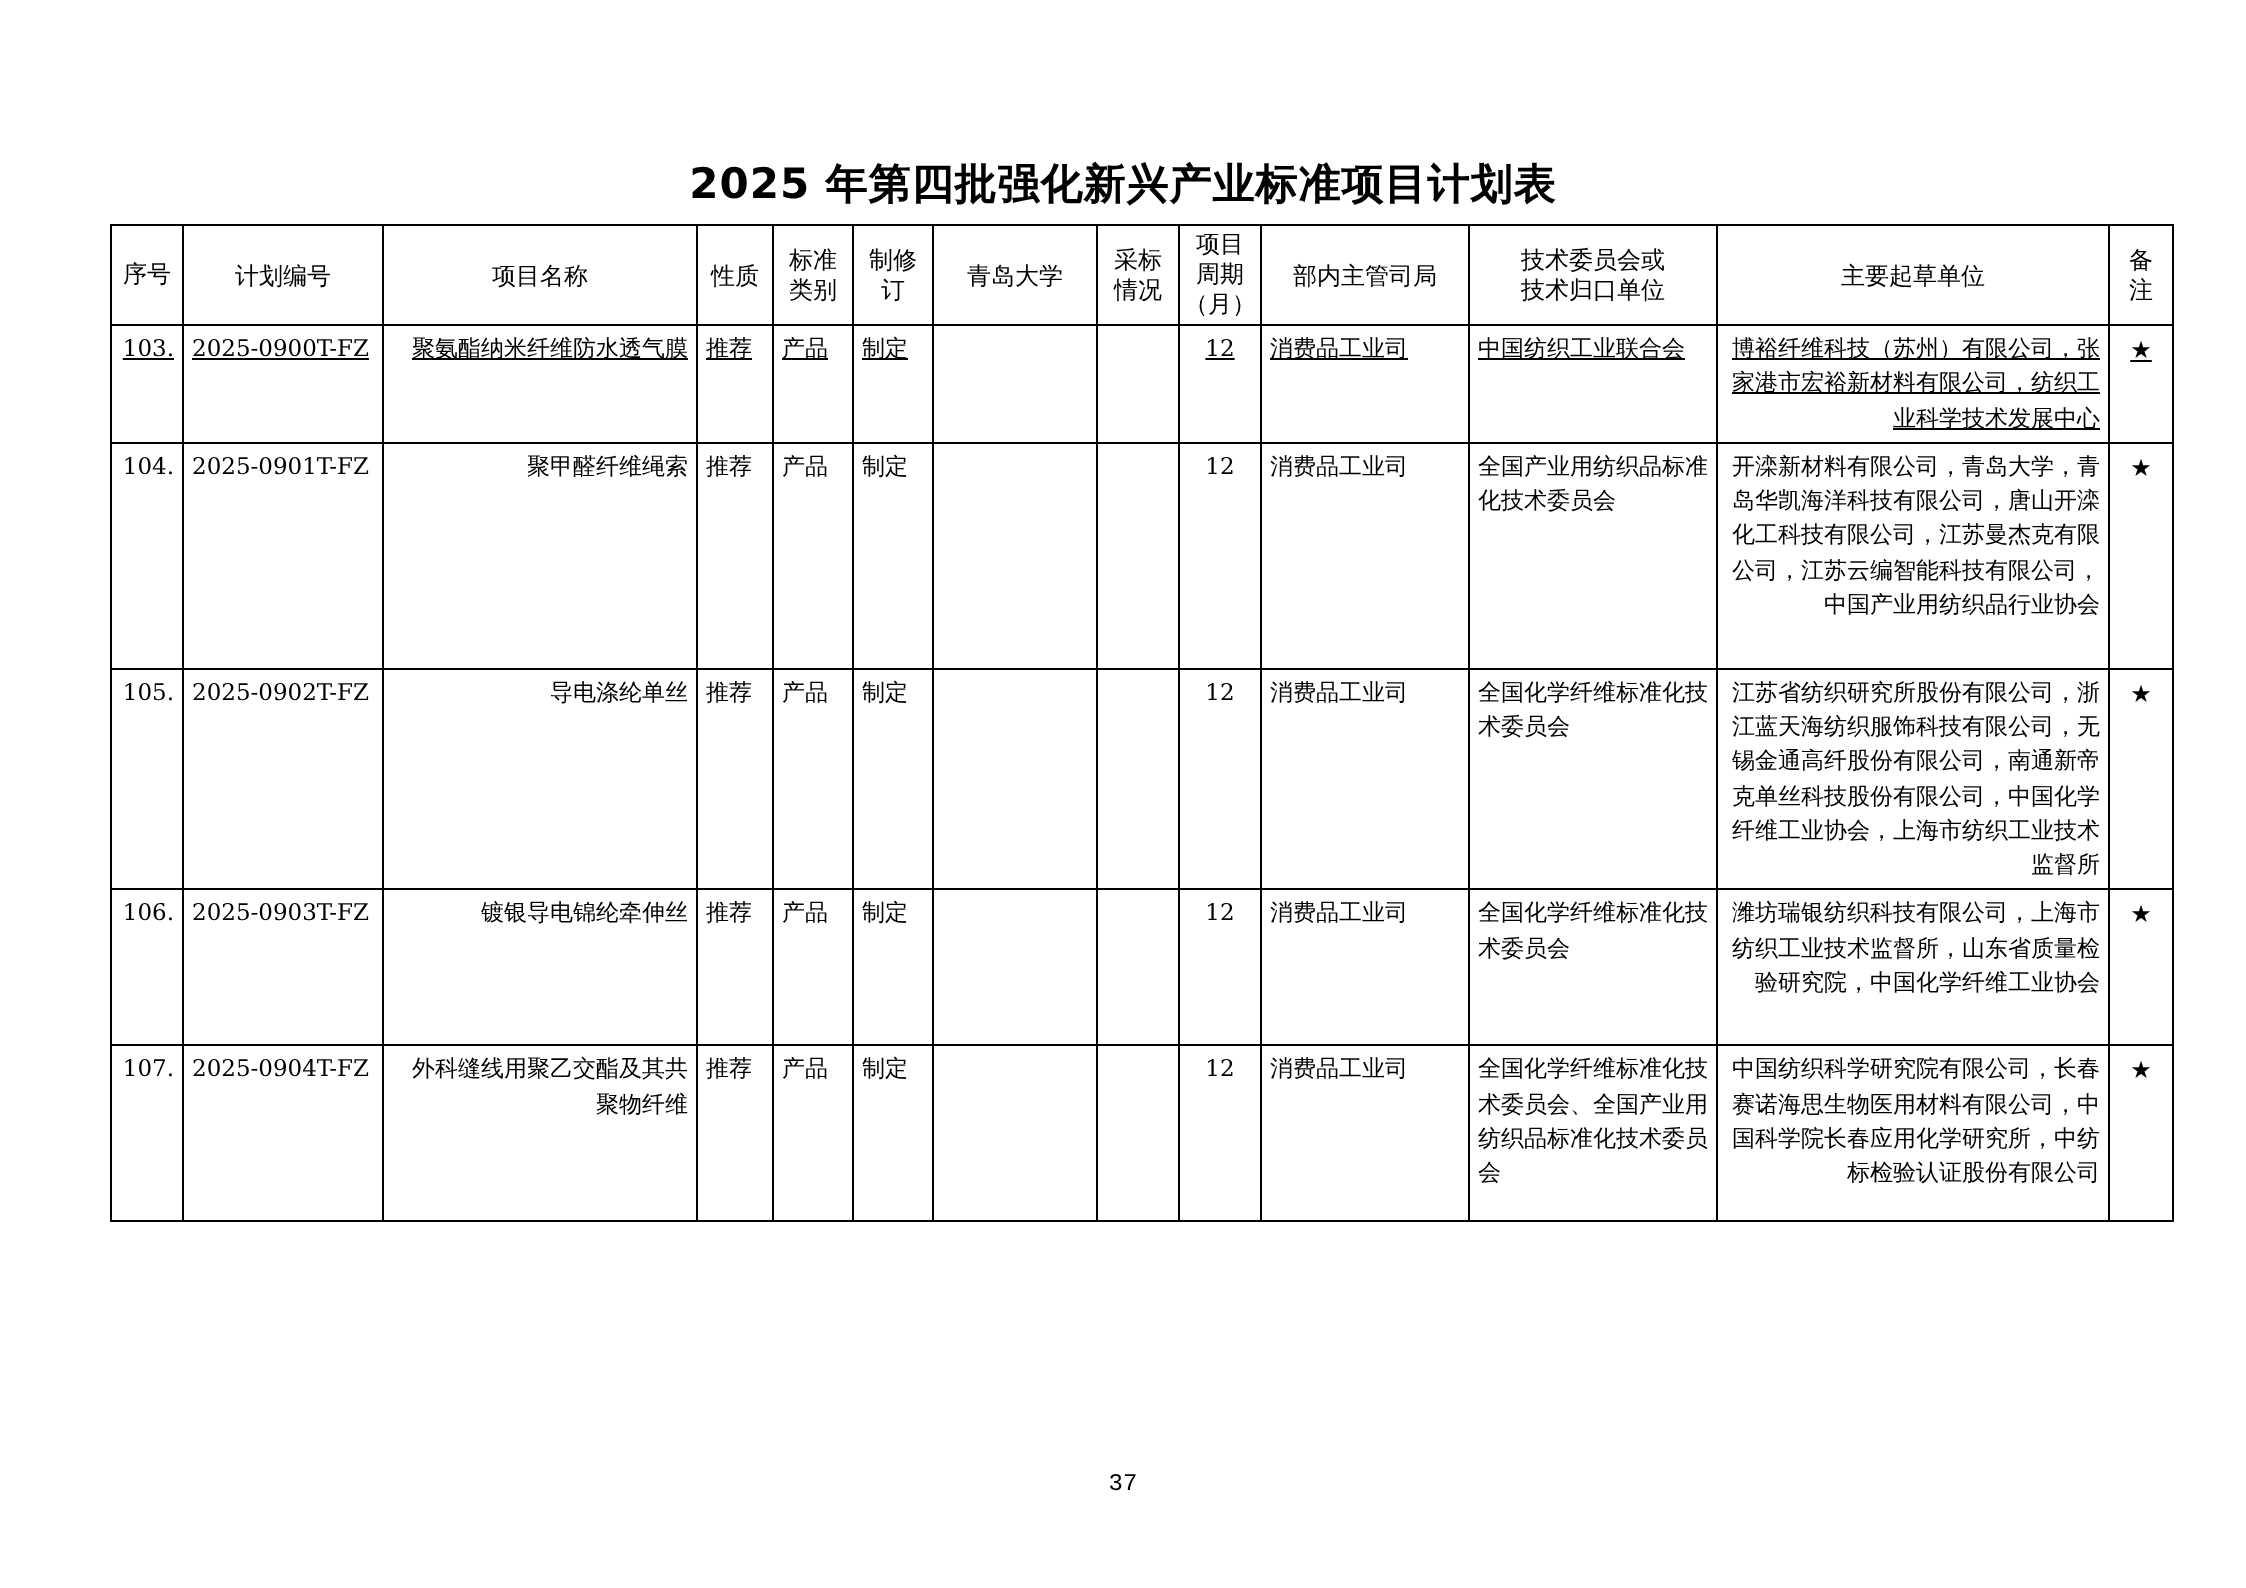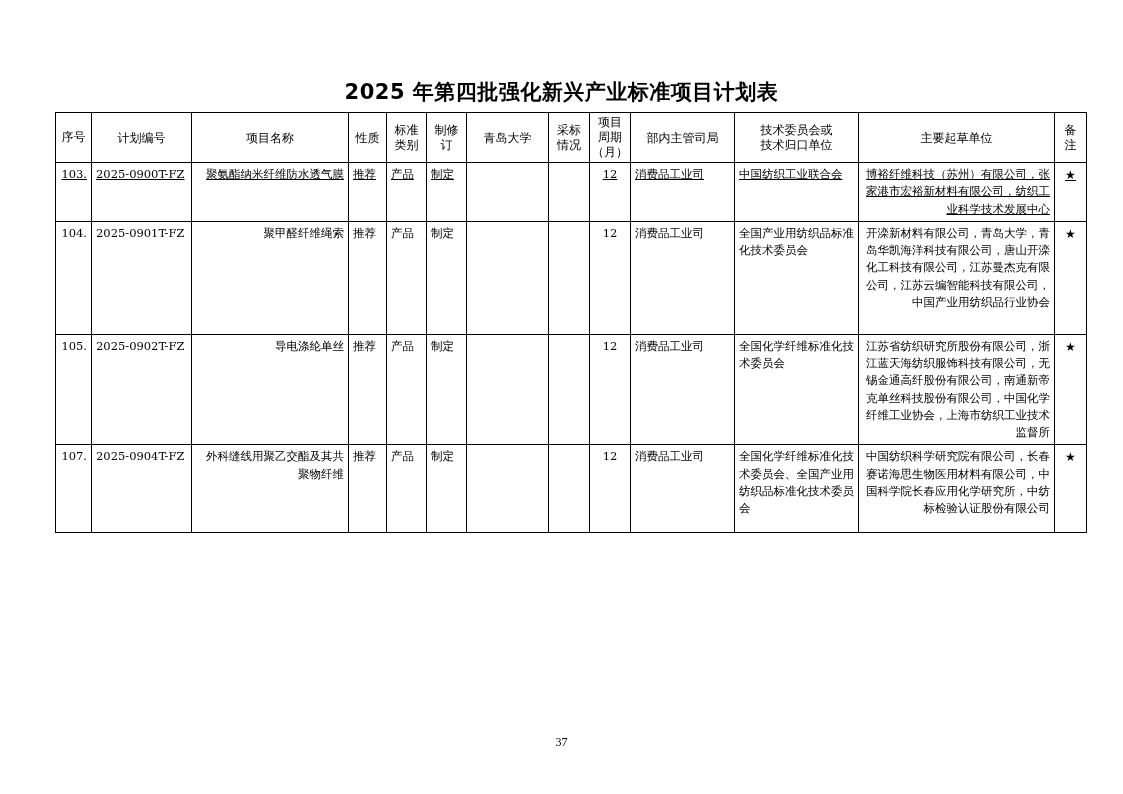--- a/index.html
+++ b/index.html
@@ -89,21 +89,21 @@
 
   .th-lines { display: block; line-height: 1.25; }
 
   .page-number {
     position: absolute;
     left: 0;
     right: 0;
     top: 735px;
     text-align: center;
     font-size: 12px;
-    font-family: Liberation Serif, serif;
+    font-family: Liberation Mono, monospace;
   }
 </style>
 </head>
 <body>
 
 <div class="page">
 
   <h1 class="doc-title">2025 年第四批强化新兴产业标准项目计划表</h1>
 
 
@@ -201,20 +201,35 @@
             <td class="cat">产品</td>
             <td class="rev">制定</td>
             <td class="center"></td>
             <td class="center"></td>
             <td class="cycle">12</td>
             <td class="dept">消费品工业司</td>
             <td class="tc">全国化学纤维标准化技术委员会</td>
             <td class="draft">江苏省纺织研究所股份有限公司，浙江蓝天海纺织服饰科技有限公司，无锡金通高纤股份有限公司，南通新帝克单丝科技股份有限公司，中国化学纤维工业协会，上海市纺织工业技术监督所</td>
             <td class="note">★</td>
           </tr>
+          <tr style="height: 78px;">
+            <td class="seq">106.</td>
+            <td class="code">2025-0903T-FZ</td>
+            <td class="name">镀银导电锦纶牵伸丝</td>
+            <td class="prop">推荐</td>
+            <td class="cat">产品</td>
+            <td class="rev">制定</td>
+            <td class="center"></td>
+            <td class="center"></td>
+            <td class="cycle">12</td>
+            <td class="dept">消费品工业司</td>
+            <td class="tc">全国化学纤维标准化技术委员会</td>
+            <td class="draft">潍坊瑞银纺织科技有限公司，上海市纺织工业技术监督所，山东省质量检验研究院，中国化学纤维工业协会</td>
+            <td class="note">★</td>
+          </tr>
           <tr style="height: 88px;">
             <td class="seq">107.</td>
             <td class="code">2025-0904T-FZ</td>
             <td class="name">外科缝线用聚乙交酯及其共聚物纤维</td>
             <td class="prop">推荐</td>
             <td class="cat">产品</td>
             <td class="rev">制定</td>
             <td class="center"></td>
             <td class="center"></td>
             <td class="cycle">12</td>

